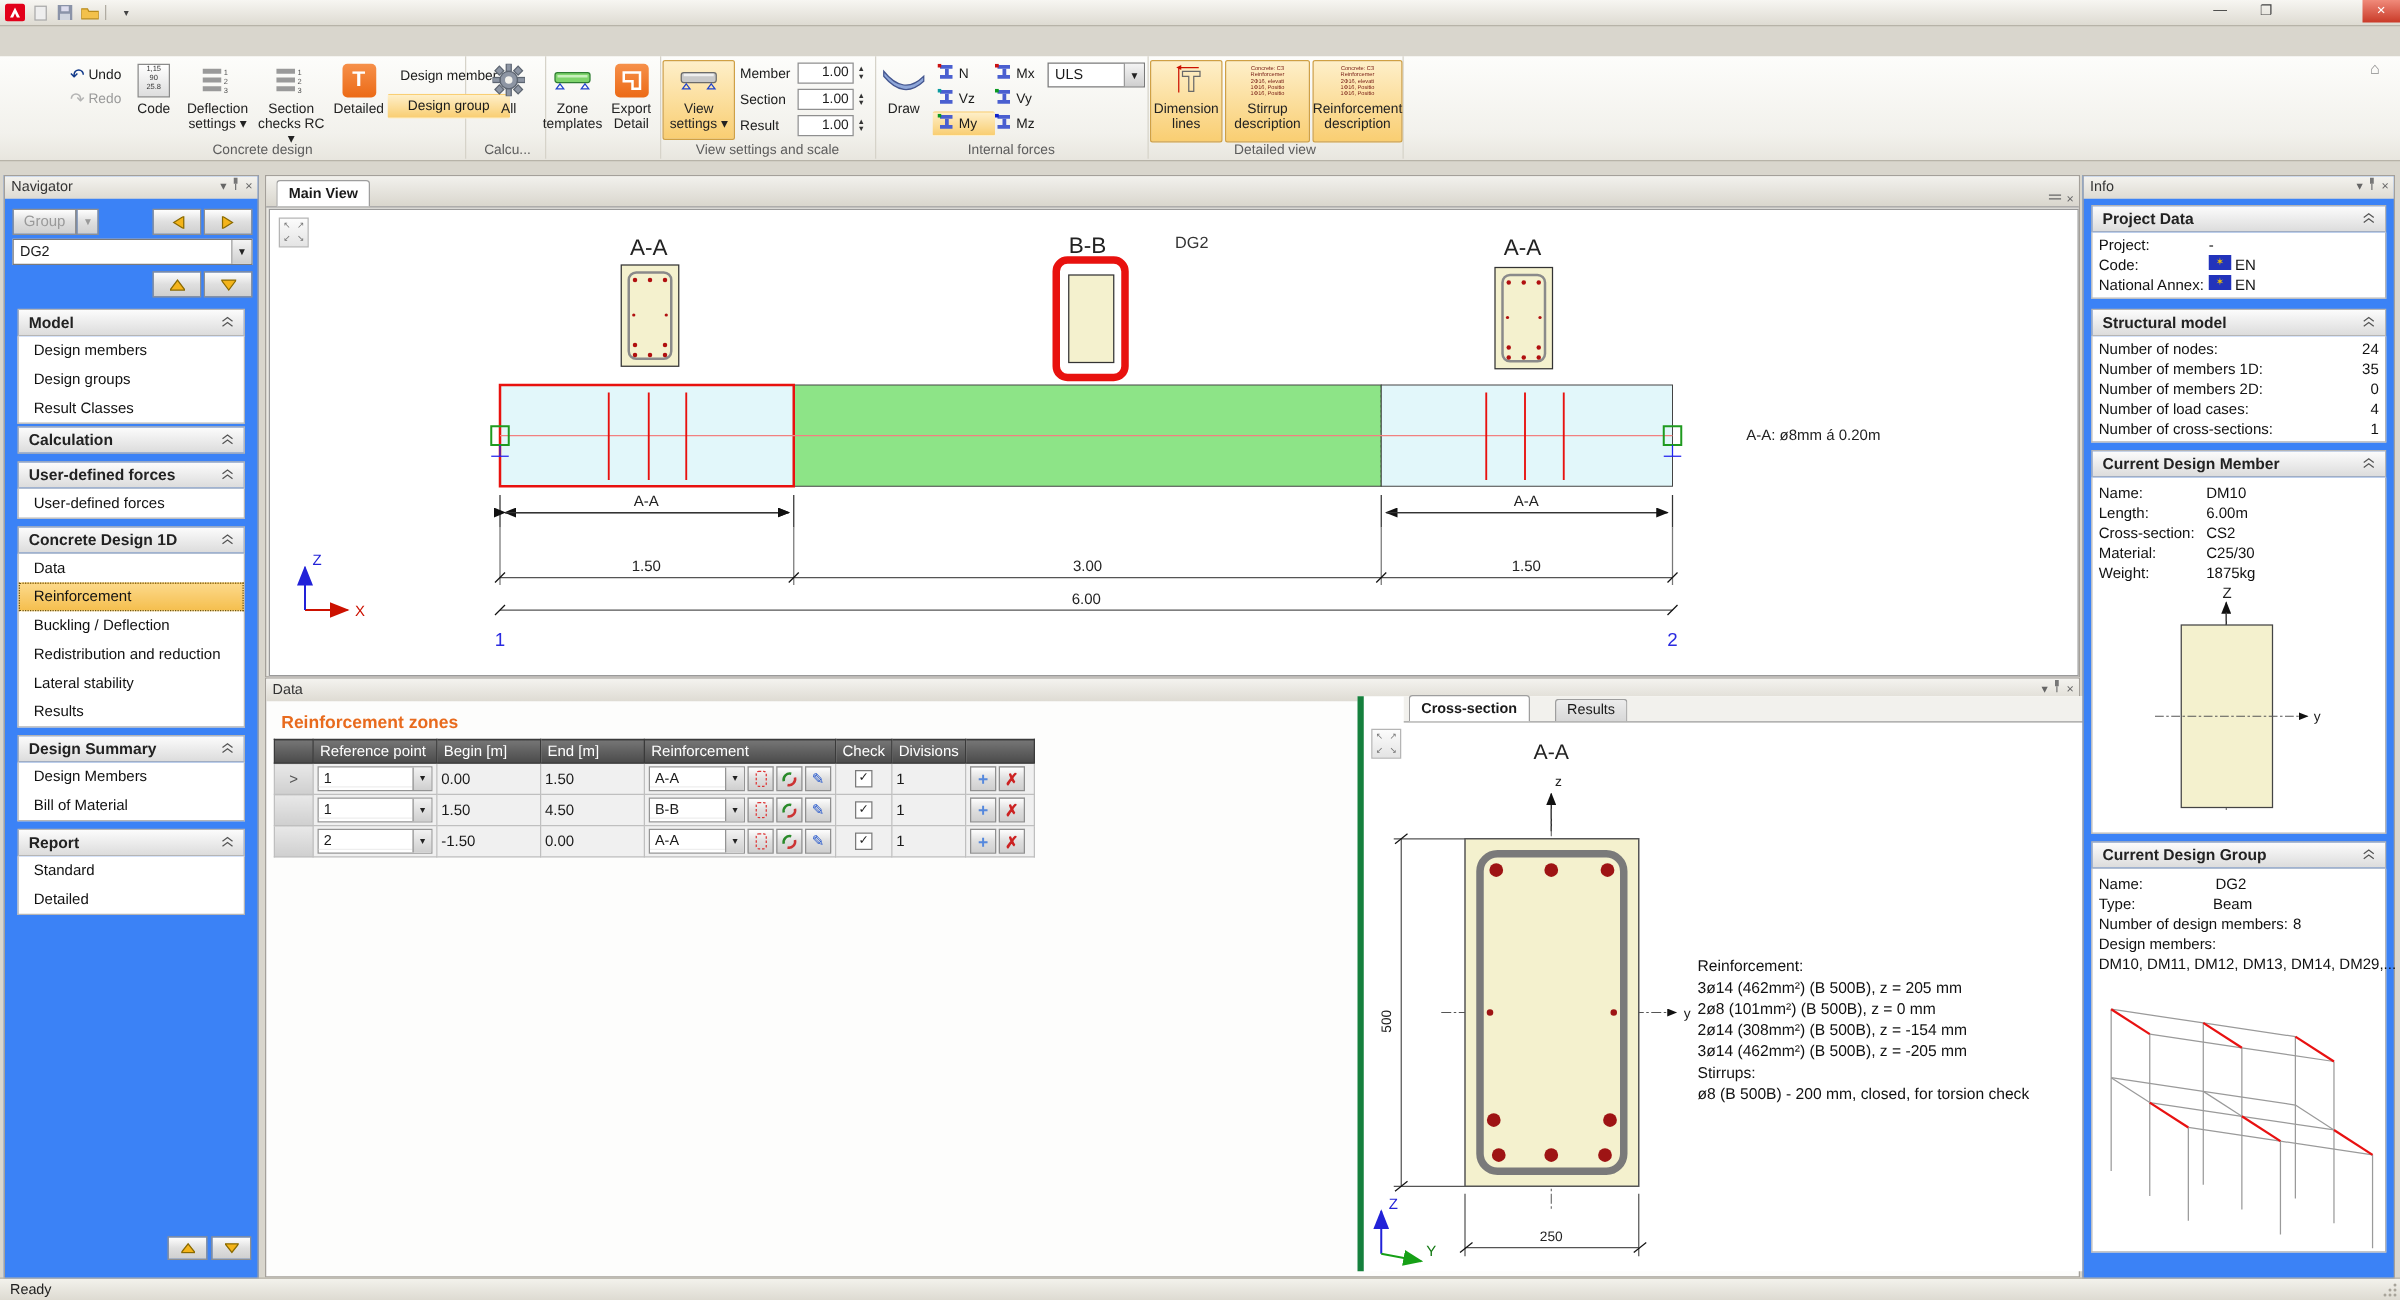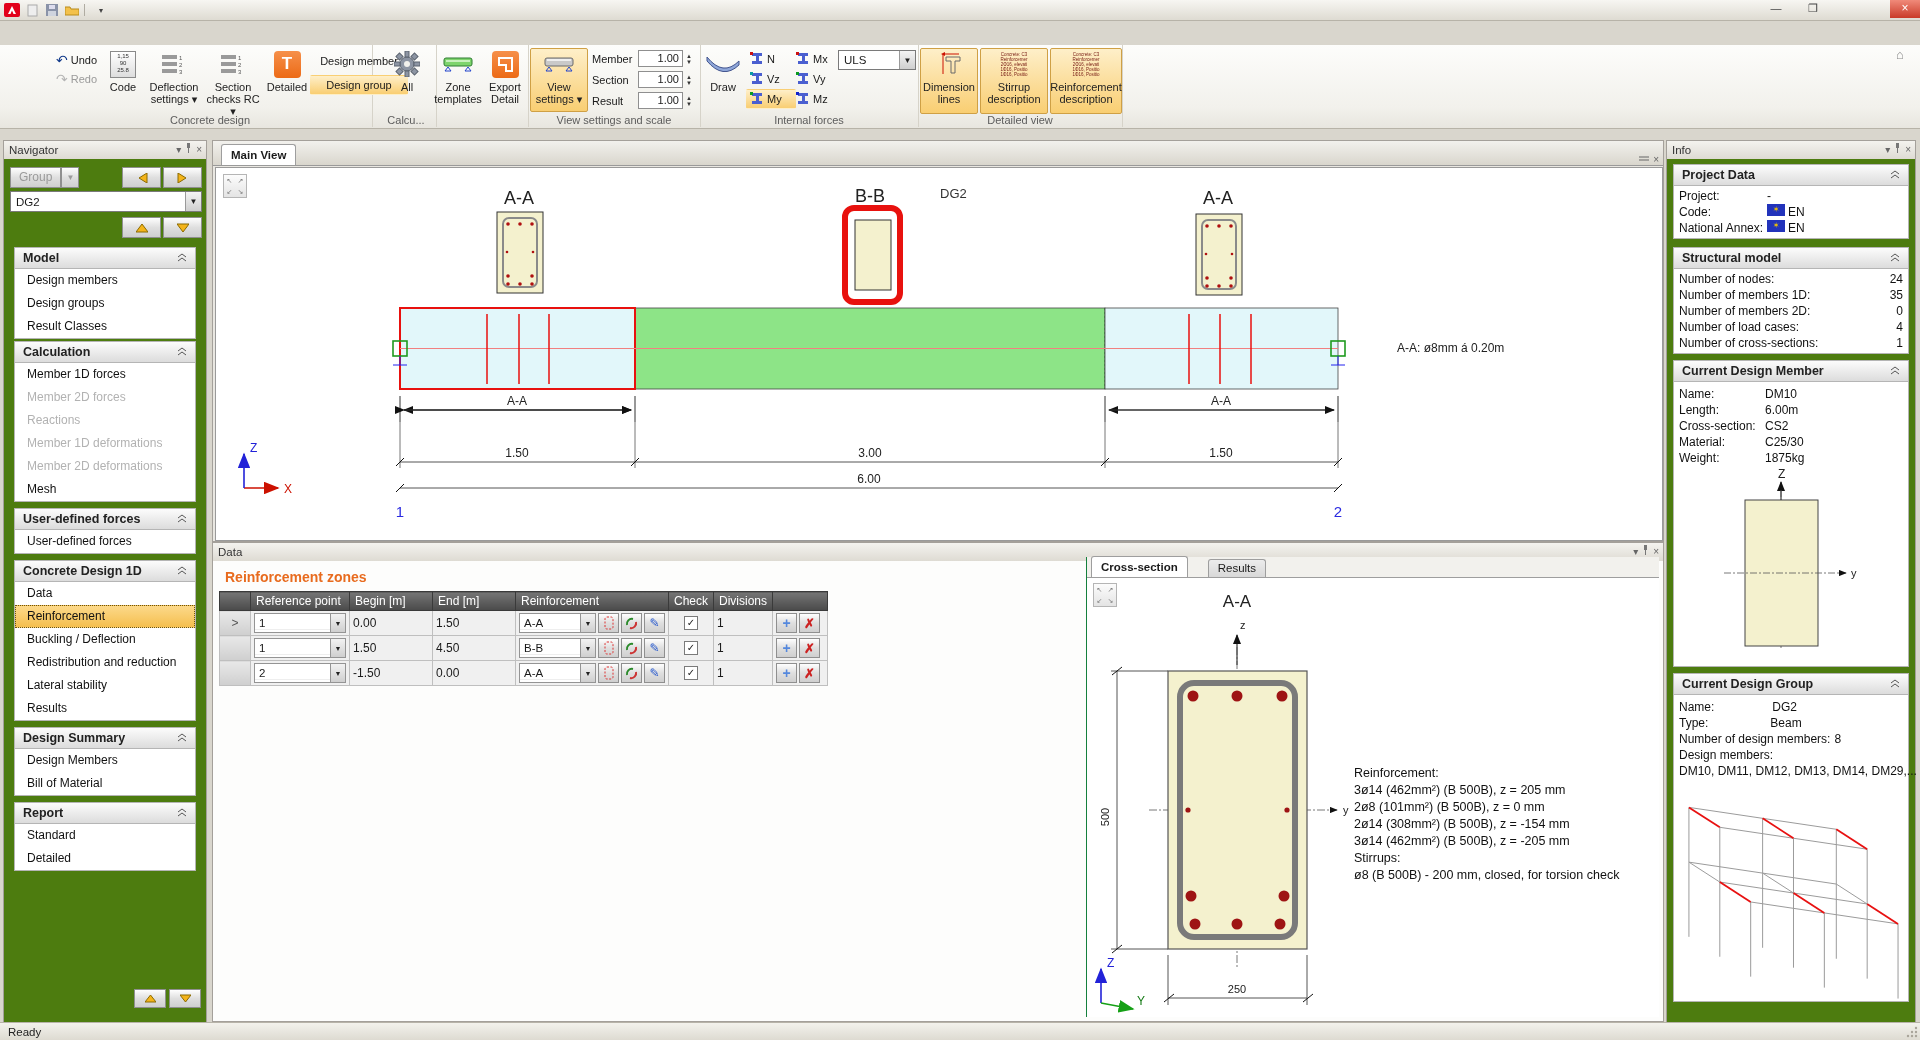--- a/index.html
+++ b/index.html
@@ -28,21 +28,21 @@
   .smallbtn{position:absolute;height:18px;display:flex;align-items:center;font-size:11px;padding:0 3px;border:1px solid transparent;}
   .spinbox{display:flex;align-items:center;height:17px;}
   .spinval{width:40px;height:15px;background:#fff;border:1px solid #8f8f8f;font-size:11px;text-align:right;padding-right:3px;line-height:15px;}
   .spinarr{width:12px;height:17px;display:flex;flex-direction:column;align-items:center;justify-content:center;font-size:6px;color:#333;}
   .combo{display:flex;align-items:center;background:#fff;border:1px solid #7a7a7a;height:18px;font-size:11.5px;}
   .combo .ct{flex:1;padding-left:5px;}
   .combo .ca{width:15px;height:100%;background:linear-gradient(#f4f4f4,#cfcfcf);border-left:1px solid #9a9a9a;
              display:flex;align-items:center;justify-content:center;font-size:8px;color:#222;}
   .minitxt{font-size:4.5px;line-height:5px;color:#7a2018;text-align:center;}
   
-  .dockpanel{background:#4d7c0f;border:1px solid #a4a09a;}
+  .dockpanel{background:#3b82f6;border:1px solid #a4a09a;}
   .ptitle{height:18px;line-height:18px;font-size:11.5px;color:#333;padding-left:5px;
           background:linear-gradient(#f4f3ef,#dedbd3);display:flex;align-items:center;}
   .pticons{margin-left:auto;display:flex;gap:4px;padding-right:4px;color:#666;font-size:10px;align-items:center;}
   .sechead{background:linear-gradient(#fcfcfc,#dcdcdc);border:1px solid #b5b5b5;font-weight:bold;font-size:12.5px;
            height:20px;display:flex;align-items:center;padding:0 8px;color:#222;}
   .sechead .chev{margin-left:auto;}
   .secbody{background:#fff;border:1px solid #b5b5b5;border-top:none;}
   .navitem{height:21px;line-height:21px;padding-left:11px;font-size:12px;color:#111;border:1px solid transparent;}
   .navitem.dis{color:#b2b2b2;}
   .navitem.sel{background:linear-gradient(#fcd98a,#f5bf4f);border:1px dotted #6b5310;}
@@ -433,28 +433,20 @@
       <div class="navitem">Design members</div>
       <div class="navitem">Design groups</div>
       <div class="navitem">Result Classes</div>
     </div>
     <div class="sechead" style="margin-top:2px;justify-content:space-between;">
         <span>Calculation</span>
       <span class="chev"><svg width="10" height="9">
             <path d="M1 4 L5 1 L9 4 M1 8 L5 5 L9 8" stroke="#555" fill="none"></path>
           </svg></span>
       </div>
-    <div class="secbody">
-      <div class="navitem">Member 1D forces</div>
-      <div class="navitem dis">Member 2D forces</div>
-      <div class="navitem dis">Reactions</div>
-      <div class="navitem dis">Member 1D deformations</div>
-      <div class="navitem dis">Member 2D deformations</div>
-      <div class="navitem">Mesh</div>
-    </div>
     <div class="sechead" style="margin-top:6px;">
         <span>User-defined forces</span>
       <span class="chev"><svg width="10" height="9">
             <path d="M1 4 L5 1 L9 4 M1 8 L5 5 L9 8" stroke="#555" fill="none"></path>
           </svg></span>
       </div>
     <div class="secbody">
       <div class="navitem">User-defined forces</div>
     </div>
     <div class="sechead" style="margin-top:6px;">
@@ -798,21 +790,21 @@
       <td>
             <div style="display:flex;gap:2px;">
         <div class="cellico btn3d" style="color:#5588dd;font-weight:bold;font-size:14px;">+</div>
         <div class="cellico btn3d" style="color:#cc2222;font-weight:bold;font-size:13px;">✗</div>
             </div>
           </td>
     </tr>
   </tbody>
     </table>
 
-  <div class="abs" style="left:873px;top:14px;width:572px;height:460px;border-left:1px solid #15803d;background:#fff;">
+  <div class="abs" style="left:873px;top:14px;width:572px;height:460px;border-left:5px solid #15803d;background:#fff;padding-left:32px;">
     <div class="tabstrip" style="padding-left:4px;background:#f2f1ed;border-bottom:1px solid #9e9e9e;">
       <div class="stab active">Cross-section</div>
       <div class="stab">Results</div>
     </div>
     <div class="expbox abs" style="left:6px;top:26px;">
         <span>↖</span>
         <span>↗</span>
         <span>↙</span>
         <span>↘</span>
       </div>

